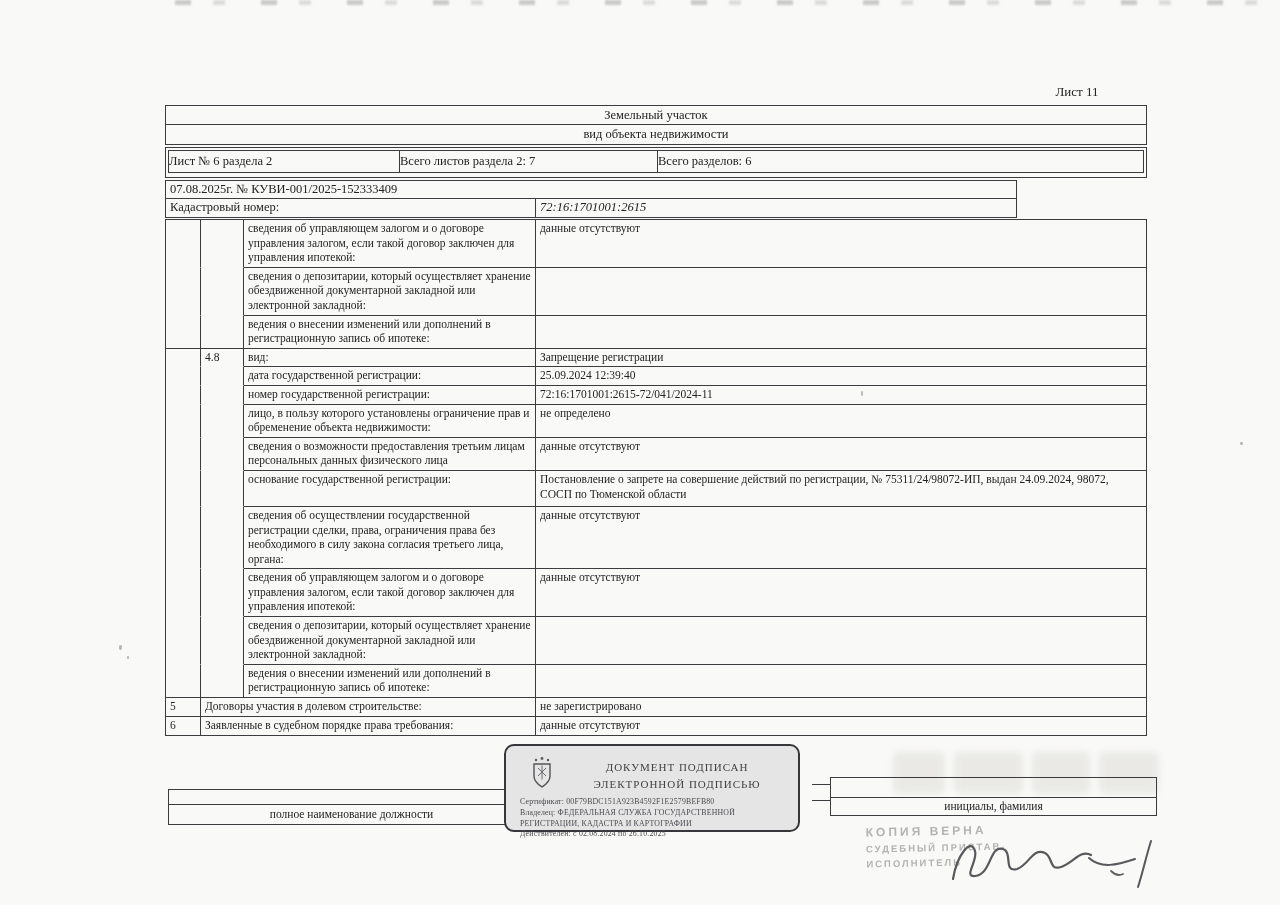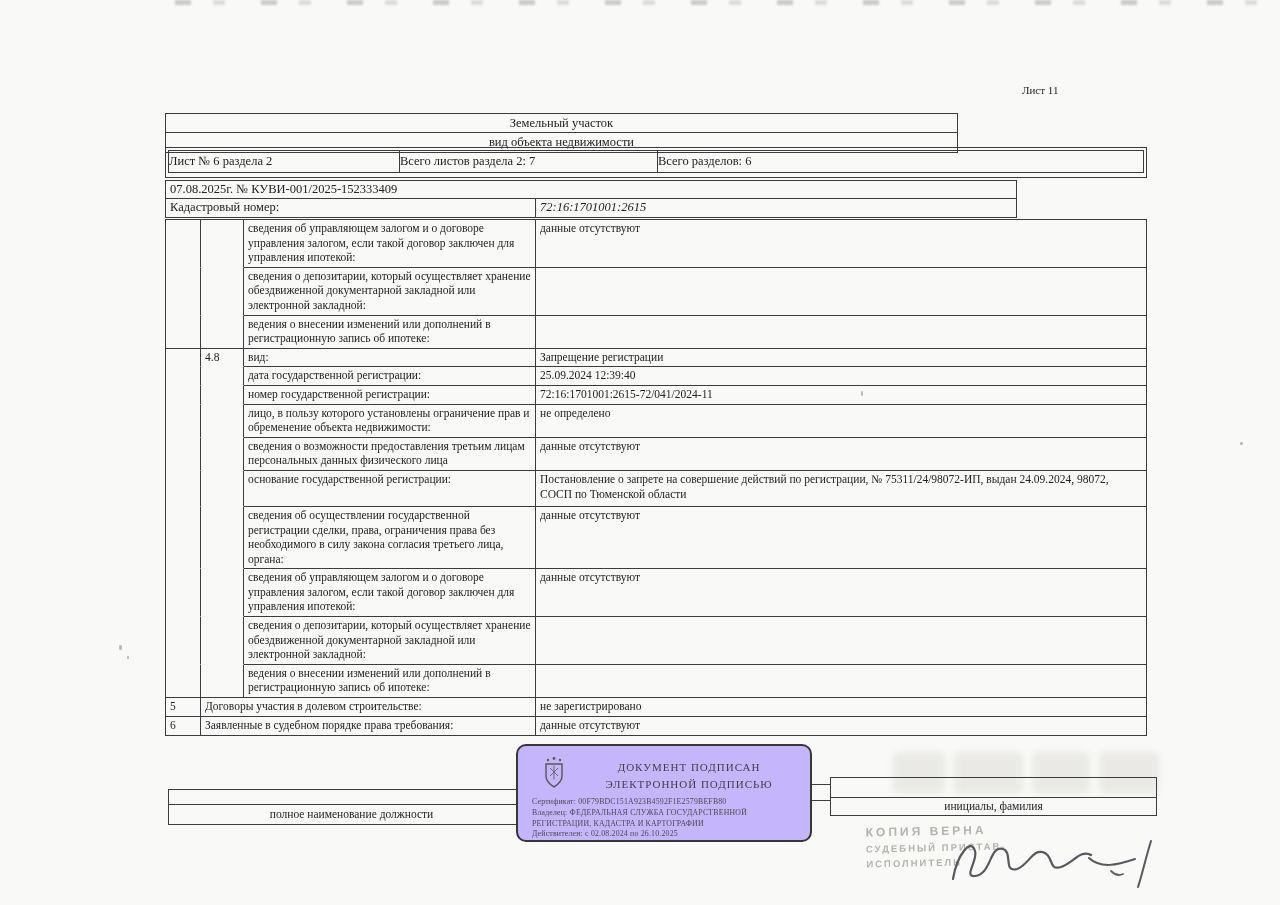--- a/index.html
+++ b/index.html
@@ -17,23 +17,23 @@
   .abs{position:absolute;}
   
   .scan-strip{left:175px;top:0;width:1100px;height:5px;
     background:repeating-linear-gradient(90deg,rgba(60,60,64,.45) 0 16px,transparent 16px 38px,rgba(60,60,64,.28) 38px 50px,transparent 50px 86px);
     filter:blur(1px);opacity:.55;z-index:1;}
   .speck{background:#6b6b6f;opacity:.45;border-radius:40%;z-index:1;}
   .watermark{left:893px;top:752px;width:266px;height:46px;display:flex;gap:9px;
     filter:blur(3px);opacity:.5;z-index:1;}
   .watermark div{background:#dcdbd5;border-radius:5px;height:42px;}
   
-  .sheet-label{left:1022px;top:84px;width:110px;font-size:11px;}
+  .sheet-label{left:1022px;top:84px;width:110px;text-align:center;font-size:13px;}
   .box{border:1px solid var(--line);background:transparent;z-index:2;}
-  .title-box{left:165px;top:113px;width:793px;}
+  .title-box{left:165px;top:105px;width:982px;}
   .title-row{height:19px;text-align:center;font-size:12.5px;line-height:18px;}
   .title-row.first{border-bottom:1px solid var(--line);}
   .meta-outer{left:165px;top:147px;width:982px;padding:2px 2px 4px 2px;}
   .meta-row{display:grid;grid-template-columns:231px 258px 222px 1fr;border:1px solid var(--line);height:23px;}
   .meta-cell{font-size:12.5px;line-height:21px;border-right:1px solid var(--line);}
   .meta-row .meta-cell:last-child{border-right:none;}
   .request-box{left:165px;top:180px;width:852px;}
   .request-row{height:18px;font-size:12.5px;line-height:17px;padding:0 4px;border-bottom:1px solid var(--line);}
   .cad-row{display:grid;grid-template-columns:370px 1fr;height:18px;font-size:12.5px;line-height:17px;}
   .cad-row .cad-label{padding:0 4px;border-right:1px solid var(--line);}
@@ -48,22 +48,22 @@
   .cell.nb{border-bottom-color:transparent;}
   .trow:last-child .cell{border-bottom:none;}
   
   .sign-box-left{left:168px;top:789px;width:367px;z-index:2;}
   .sign-box-left .r1{height:15px;border-bottom:1px solid var(--line);}
   .sign-box-left .r2{height:19px;text-align:center;font-size:11.5px;line-height:18px;}
   .sign-box-right{left:830px;top:777px;width:327px;z-index:2;}
   .sign-box-right .r1{height:20px;border-bottom:1px solid var(--line);}
   .sign-box-right .r2{height:17px;text-align:center;font-size:11.5px;line-height:16px;}
   .stub{background:var(--line);height:1px;z-index:3;}
-  .stamp-box{left:516px;top:744px;width:296px;height:98px;border:2px solid #37373b;border-radius:10px;
-    background:#c4b5fd;z-index:5;}
+  .stamp-box{left:504px;top:744px;width:296px;height:88px;border:2px solid #37373b;border-radius:10px;
+    background:#e5e5e5;z-index:5;}
   .stamp-title{position:absolute;left:56px;right:6px;top:13px;text-align:center;font-size:11px;
     letter-spacing:1px;line-height:17px;color:#3f3f44;}
   .stamp-emblem{position:absolute;left:22px;top:10px;}
   .stamp-details{position:absolute;left:14px;top:51px;font-size:7.8px;line-height:10.8px;
     color:#4a4a4f;letter-spacing:.2px;}
   .copy-stamp{left:866px;top:823px;z-index:2;font-family:"Liberation Sans","DejaVu Sans",sans-serif;
     color:#a8a7a2;transform:rotate(-1.2deg);opacity:.85;}
   .copy-stamp .l1{font-size:12px;font-weight:700;letter-spacing:3px;line-height:17px;}
   .copy-stamp .l2,.copy-stamp .l3{font-size:9.5px;font-weight:700;letter-spacing:2px;line-height:15px;}
   .signature{left:945px;top:827px;z-index:6;}

